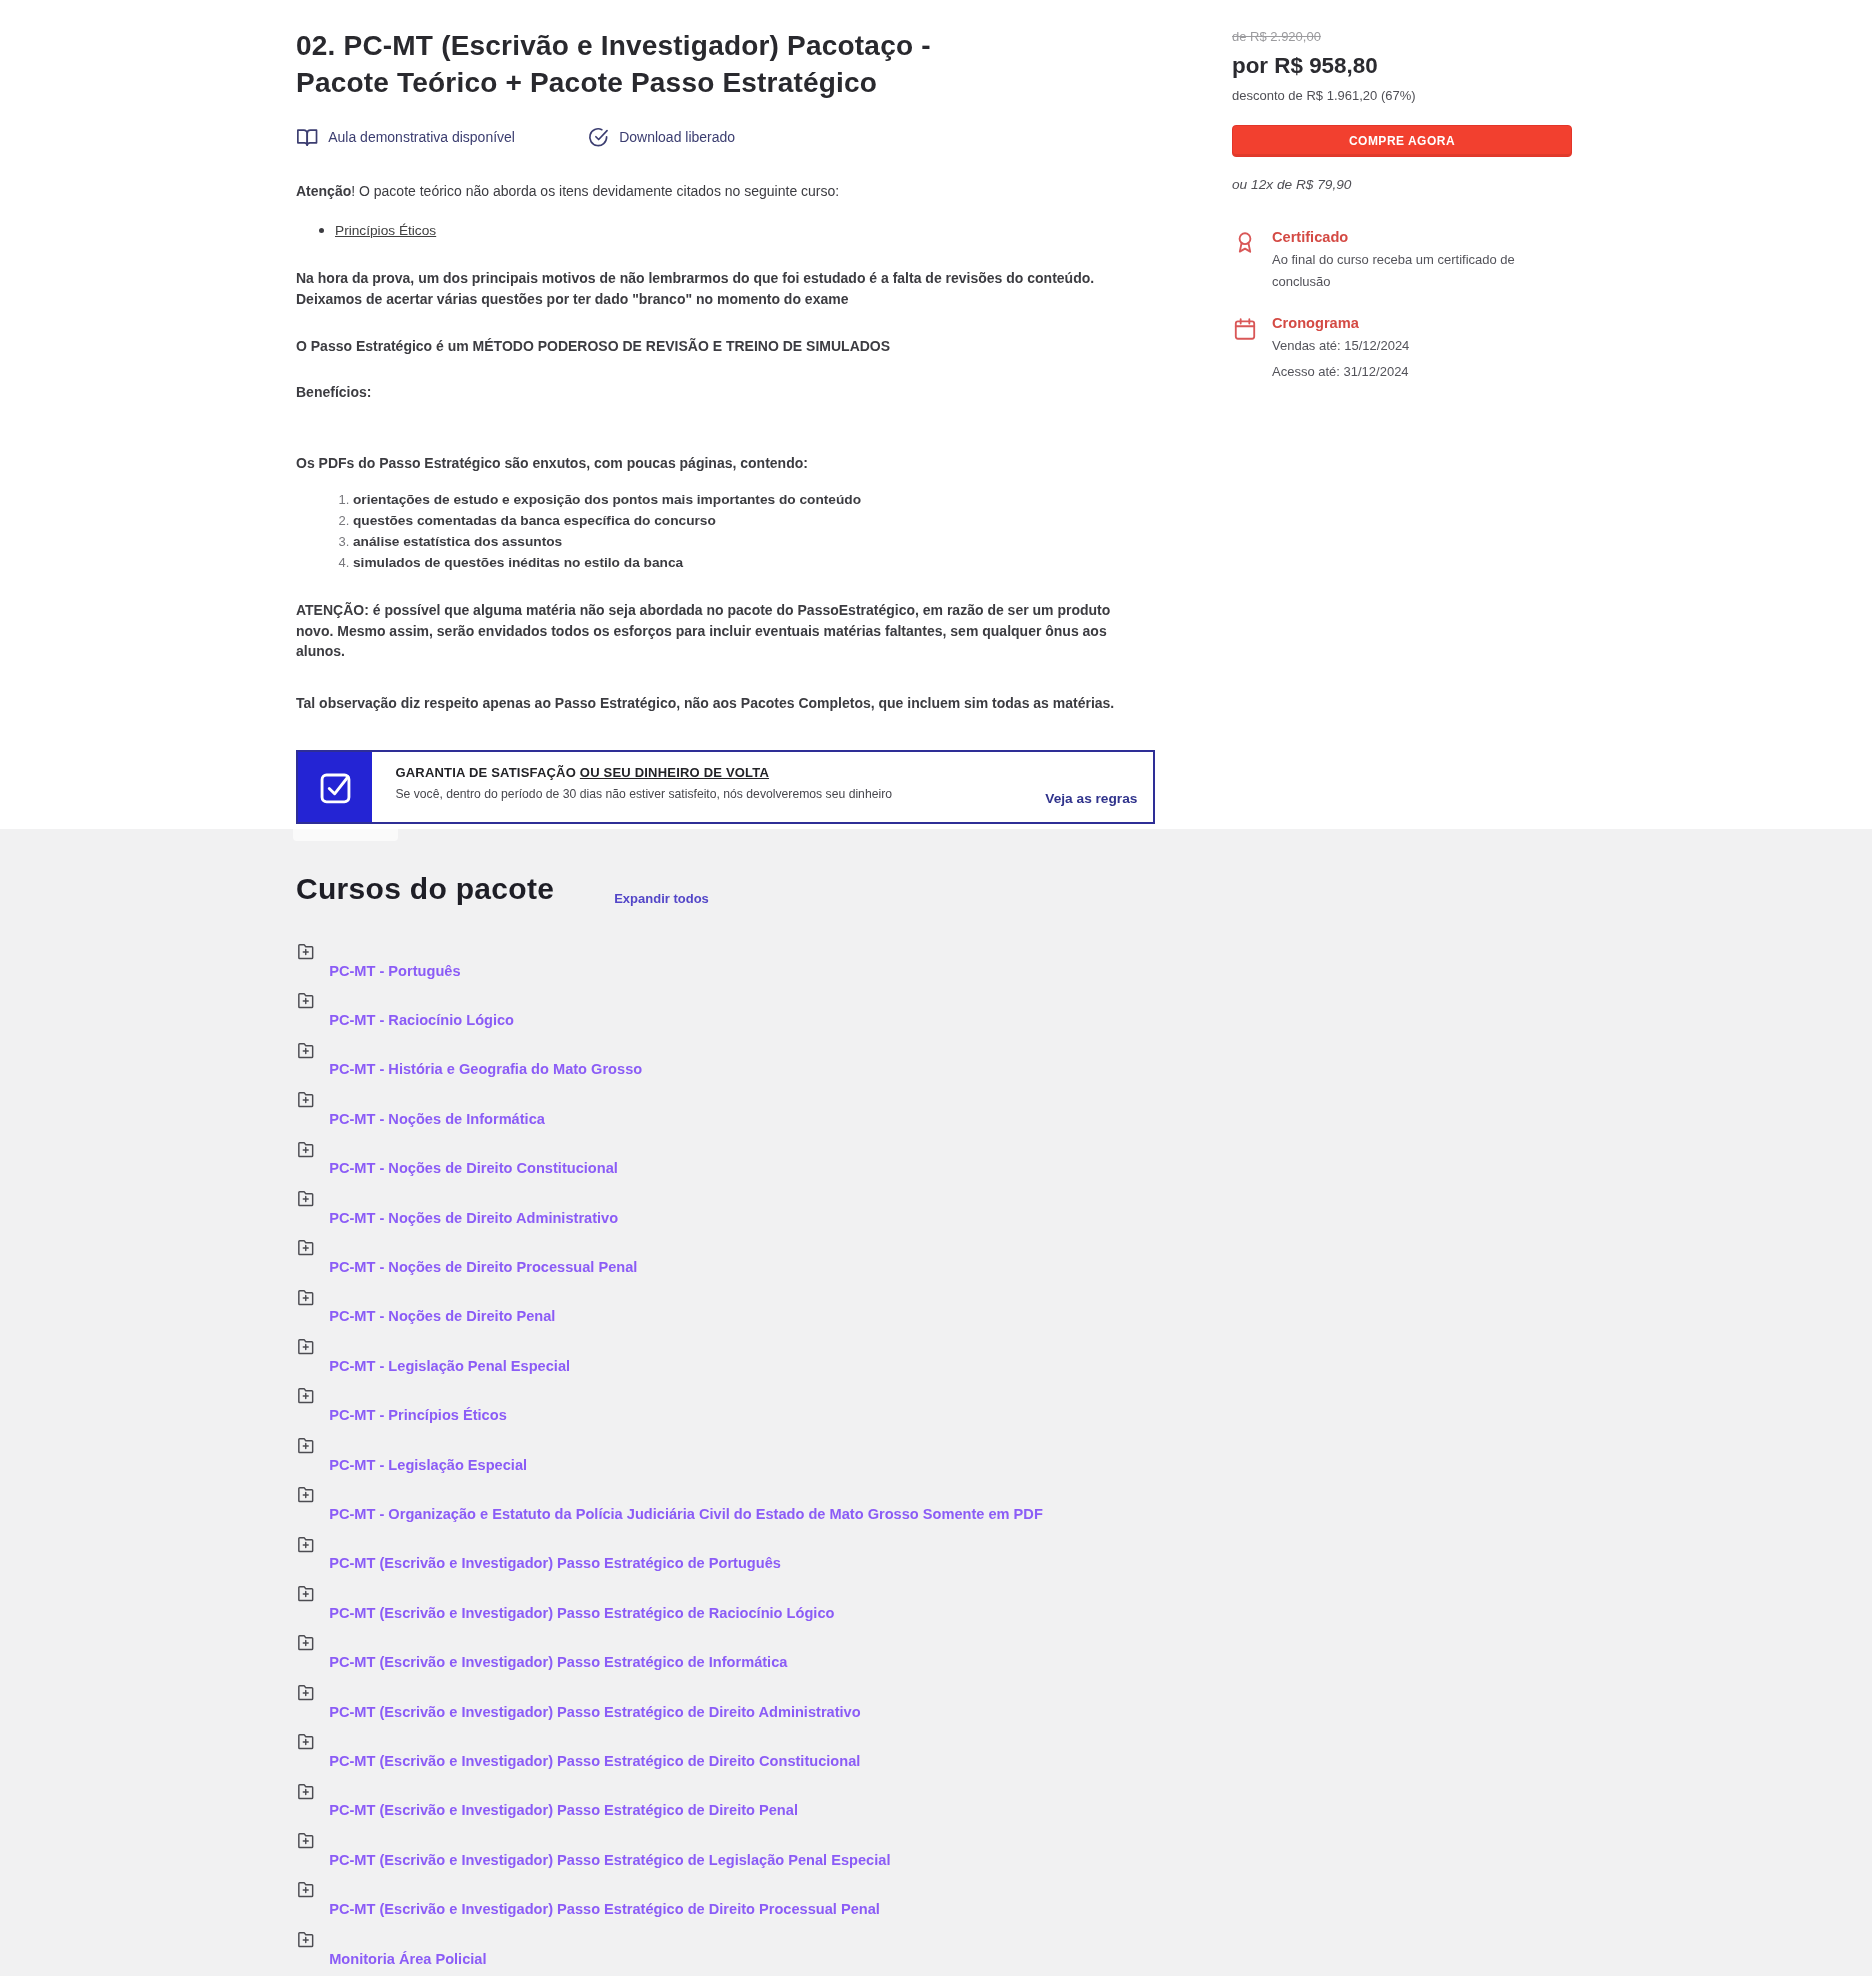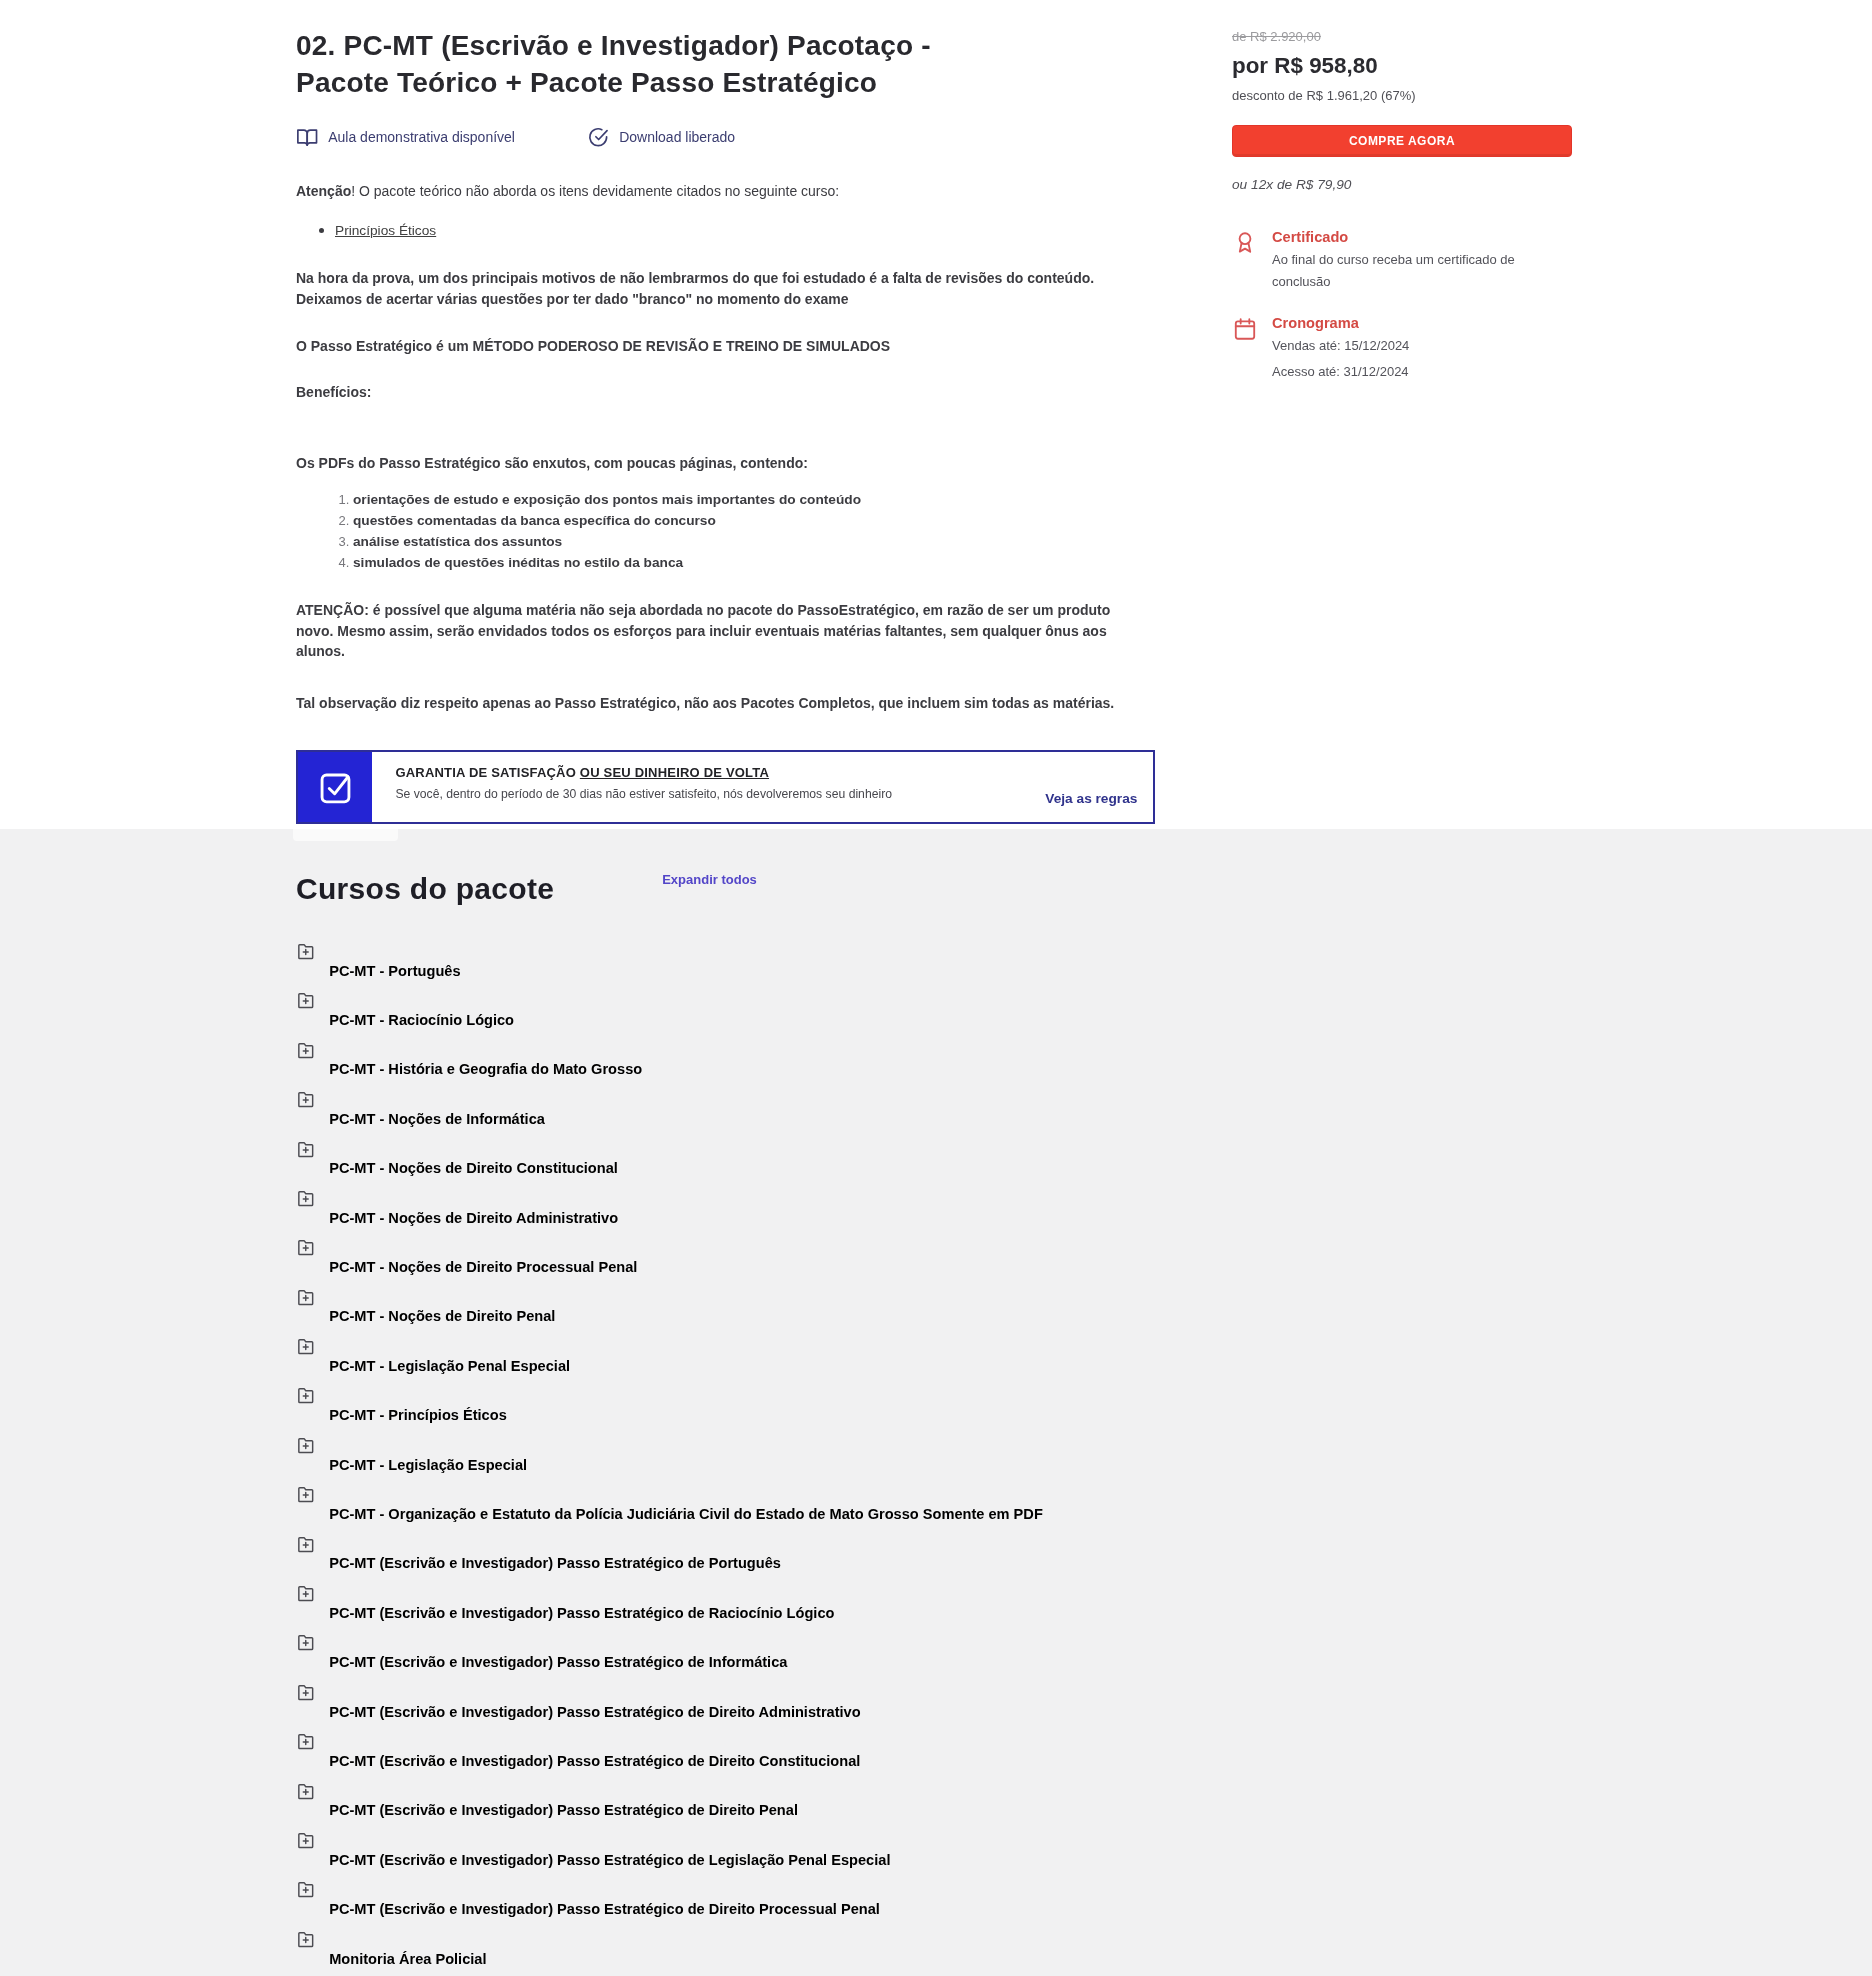--- a/index.html
+++ b/index.html
@@ -57,27 +57,27 @@
   .features { margin-top:37px; }
   .feature { position:relative; padding-left:40px; margin-bottom:21.5px; }
   .feature svg { position:absolute; left:0; top:1px; }
   .feature-title { font-size:14.6px; font-weight:bold; color:#d44a44; }
   .feature-line { margin-top:3.9px; font-size:13px; line-height:22px; color:#53535a; width:288px; }
 
   
   .courses-section { position:relative; width:1872px; height:1148px; background:#f1f1f2; }
   .tab-remnant { position:absolute; left:293px; top:0; width:105px; height:11.7px; background:#fafafa; border-radius:0 0 3.9px 3.9px; }
   .courses-inner { position:absolute; left:296px; top:43px; width:1365px; }
-  .courses-header { display:flex; align-items:flex-start;gap:48px; }
+  .courses-header { display:flex; align-items:flex-end; }
   .courses-title { font-size:30px; font-weight:bold; color:#1e1e26; letter-spacing:0.3px; }
   .expand-all { margin-left:60px; font-size:13px; font-weight:bold; color:#5346c8; cursor:pointer; }
   .course-list { margin-top:33px; }
   .course-row { display:flex; align-items:center; gap:13.7px; height:23.4px; margin-bottom:26px; cursor:pointer; }
   .course-row svg { flex:0 0 auto; display:block; }
-  .course-label { font-size:14.6px; font-weight:bold; color:#000000; white-space:nowrap;margin-top:40px; }
+  .course-label { font-size:14.6px; font-weight:bold; color:#8b5cf6; white-space:nowrap;margin-top:40px; }
 </style>
 </head>
 <body>
 
 <div class="page">
 
   <div class="top-section">
 
     <div class="main-col">
       <h1 class="course-title">02. PC-MT (Escrivão e Investigador) Pacotaço - Pacote Teórico + Pacote Passo Estratégico</h1>

